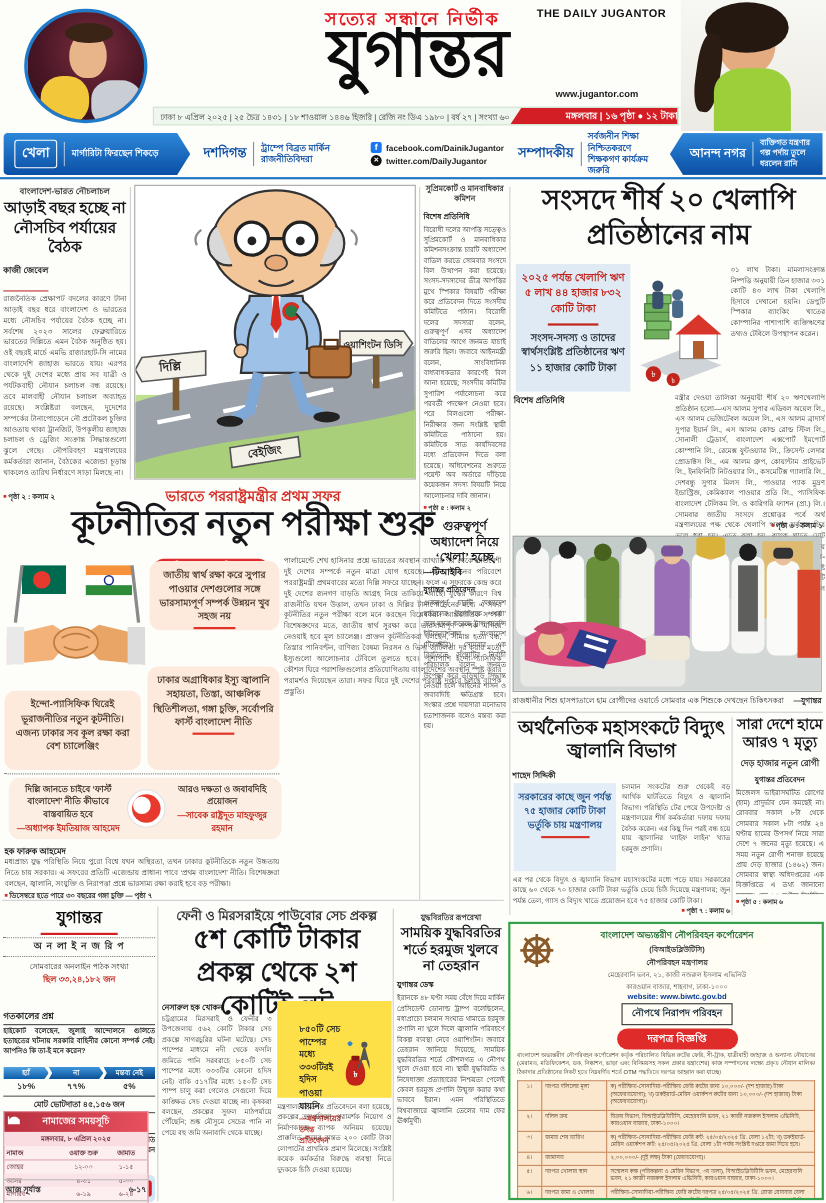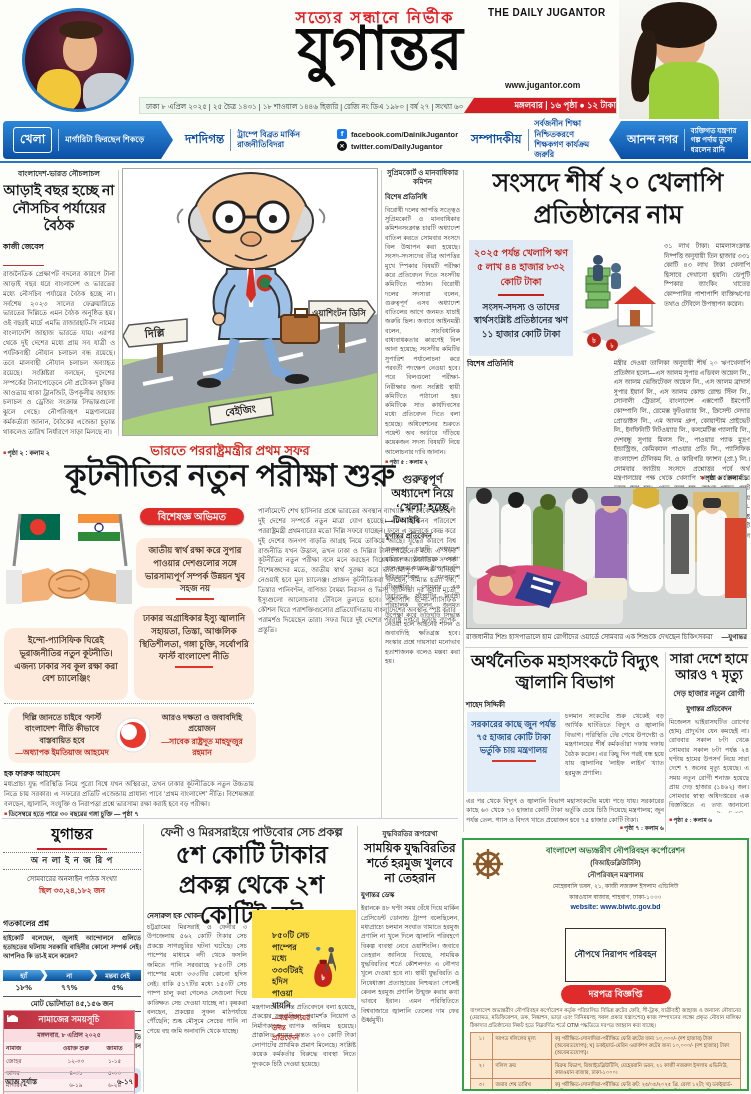--- a/index.html
+++ b/index.html
@@ -176,21 +176,21 @@
       <path d="M0,70 L42,60 L60,72 L42,92 L0,96 Z" fill="#f2b279"></path>
       <path d="M126,70 L84,60 L66,72 L84,92 L126,96 Z" fill="#e8a565"></path>
       <ellipse cx="63" cy="76" rx="20" ry="14" fill="#f2b279" stroke="#c07c3e" stroke-width="1.5"></ellipse>
       <rect x="0" y="62" width="16" height="34" fill="#e9e9e9"></rect>
         <rect x="110" y="62" width="16" height="34" fill="#dcdcdc"></rect>
       <path d="M50,72 q13,-8 26,0 M52,80 q11,6 22,0" stroke="#c07c3e" stroke-width="1.5" fill="none"></path>
     </svg>
   </div>
 
   <div class="abs pill" style="left:140px;top:508px;width:104px;height:17px;font-size:10px;line-height:17px;box-shadow:0 1px 2px rgba(0,0,0,.3)">বিশেষজ্ঞ অভিমত</div>
-  <div class="abs peach" style="left:136px;top:538px;width:118px;height:50px">
+  <div class="abs peach" style="left:136px;top:510px;width:118px;height:63px">
     <span>জাতীয় স্বার্থ রক্ষা করে সুপার পাওয়ার দেশগুলোর সঙ্গে ভারসাম্যপূর্ণ সম্পর্ক উন্নয়ন খুব সহজ নয়</span>
     <div class="redbar"></div>
   </div>
   <div class="abs peach" style="left:4px;top:628px;width:124px;height:72px">
     <span>ইন্দো-প্যাসিফিক ঘিরেই ভূরাজনীতির নতুন কূটনীতি। এজন্য ঢাকার সব কূল রক্ষা করা বেশ চ্যালেঞ্জিং</span>
   </div>
   <div class="abs peach" style="left:134px;top:606px;width:120px;height:94px">
     <span>ঢাকার অগ্রাধিকার ইস্যু জ্বালানি সহায়তা, তিস্তা, আঞ্চলিক স্থিতিশীলতা, গঙ্গা চুক্তি, সর্বোপরি ফার্স্ট বাংলাদেশ নীতি</span>
     <div class="redbar"></div>
   </div>
@@ -445,21 +445,21 @@
           <line x1="27" y1="5" x2="5" y2="27"></line>
         </g>
     </svg>
     <div style="text-align:center;margin-left:30px;margin-right:10px">
       <div style="font-size:8px;font-weight:bold;color:#1b6b2e">বাংলাদেশ অভ্যন্তরীণ নৌপরিবহন কর্পোরেশন</div>
       <div style="font-size:6.8px;font-weight:bold;color:#333">(বিআইডব্লিউটিসি)</div>
       <div style="font-size:6.8px;font-weight:bold;color:#333">নৌপরিবহন মন্ত্রণালয়</div>
       <div style="font-size:6px;color:#444">মেহেরবানি ভবন, ২১, কাজী নজরুল ইসলাম এভিনিউ</div>
       <div style="font-size:6px;color:#444">কারওয়ান বাজার, শাহবাগ, ঢাকা-১০০০</div>
       <div style="font-size:7px;font-weight:bold;color:#0b3d91">website: www.biwtc.gov.bd</div>
-      <div style="display:inline-block;border:1.5px solid #333;padding:19px 8px;font-size:8.5px;font-weight:bold;color:#12263a;margin-top:18px">নৌপথে নিরাপদ পরিবহন</div>
+      <div style="display:inline-block;border:1.5px solid #333;padding:2px 8px;font-size:8.5px;font-weight:bold;color:#12263a;margin-top:2px">নৌপথে নিরাপদ পরিবহন</div>
       <div class="pill" style="width:110px;margin:3px auto 0;font-size:9.5px;padding:2px 0">দরপত্র বিজ্ঞপ্তি</div>
     </div>
     <div style="font-size:5.3px;line-height:1.4;text-align:justify;color:#3c2c1c;margin-top:3px">বাংলাদেশ অভ্যন্তরীণ নৌপরিবহন কর্পোরেশন কর্তৃক পরিচালিত বিভিন্ন রুটের ফেরি, সী-ট্রাক, যাত্রীবাহী জাহাজ ও অন্যান্য নৌযানের (মেরামত, মডিফিকেশন, ডক, নিষ্কাশন, ভাড়া এবং বিনিময়সহ সকল প্রকার যন্ত্রাংশের) কাজ সম্পাদনের লক্ষ্যে প্রকৃত নৌযান মালিক/ঠিকাদার প্রতিষ্ঠানের নিকট হতে নিম্নবর্ণিত শর্তে OTM পদ্ধতিতে দরপত্র আহ্বান করা যাচ্ছে।</div>
     <table class="tnd" style="margin-top:3px">
       <tbody>
           <tr>
             <td style="width:8%;text-align:center">১।</td>
             <td style="width:22%">দরপত্র দলিলের মূল্য</td>
             <td>ক) পরীক্ষিত-সোনাদিয়া-পরীক্ষিত ফেরি রুটের জন্য ১০,০০০/- (দশ হাজার) টাকা (অফেরতযোগ্য); খ) ডকইয়ার্ড-মেরিন ওয়ার্কশপ রুটের জন্য ১০,০০০/- (দশ হাজার) টাকা (অফেরতযোগ্য)।</td>
           </tr>

